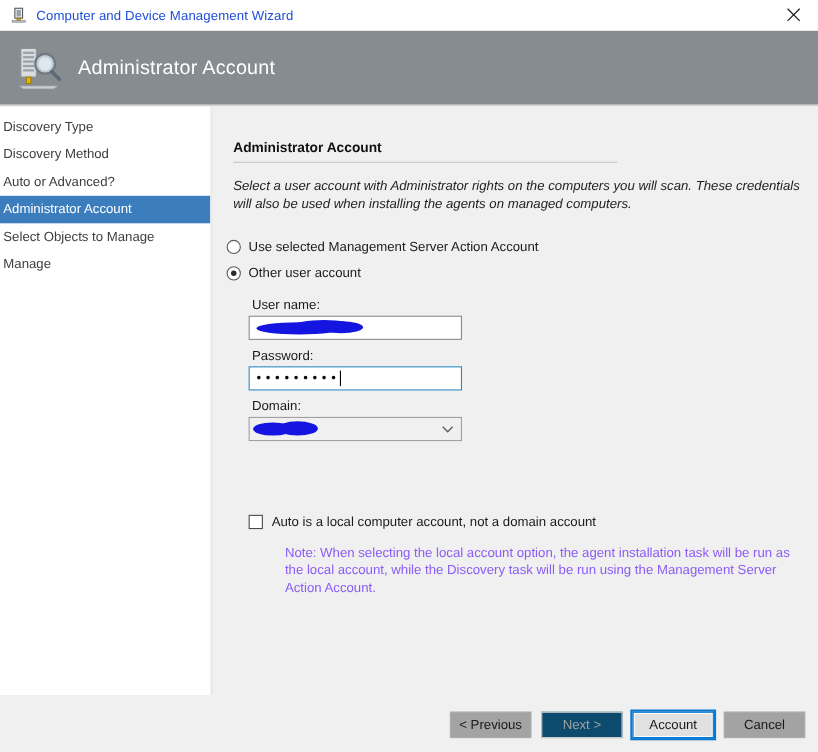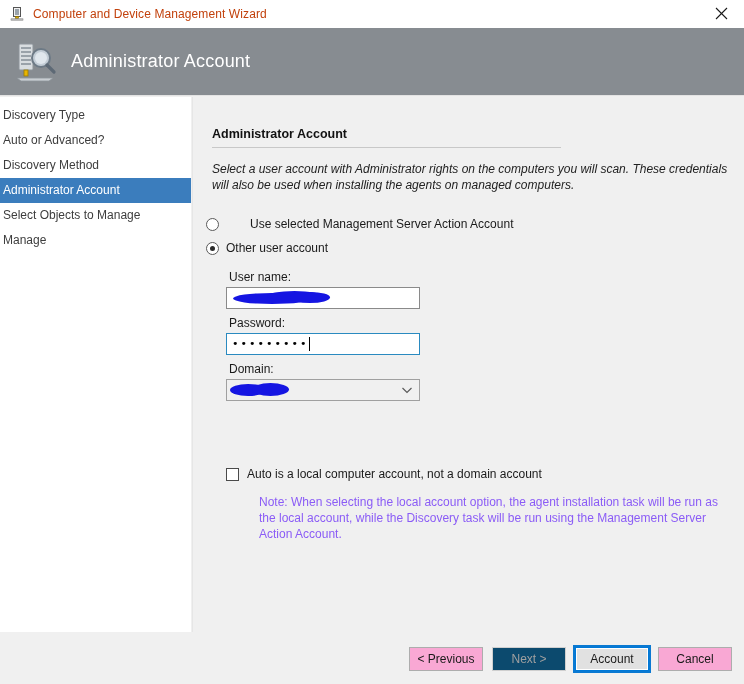--- a/index.html
+++ b/index.html
@@ -25,21 +25,21 @@
     border-bottom: 1px solid #ffffff;
   }
   .titlebar-icon {
     width: 16px; height: 16px;
     margin-left: 9px; margin-right: 8px;
     position: relative;
     flex: 0 0 auto;
   }
   .titlebar-title {
     font-size: 12px;
-    color: #c2410c;
+    color: #1d4ed8;
     letter-spacing: .1px;
     white-space: nowrap;
   }
   .titlebar-spacer { flex: 1 1 auto; }
   .close-btn {
     width: 46px; height: 27px;
     display: flex; align-items: center; justify-content: center;
     flex: 0 0 auto;
   }
   .close-btn svg { display: block; }
@@ -109,21 +109,21 @@
     color: #222222;
     line-height: 16px;
     font-style: italic;
   }
 
   
   .radio-row {
     position: absolute; left: 13px;
     display: flex; align-items: center;
   }
-  .radio-row.r1 { top: 120px; gap: 24px; }
+  .radio-row.r1 { top: 120px; }
   .radio-row.r2 { top: 144px; }
   .radio {
     width: 13px; height: 13px; border-radius: 50%;
     border: 1px solid #5a5a5a;
     background: #ffffff;
     margin-right: 7px;
     position: relative;
     flex: 0 0 auto;
   }
   .radio.checked::after {
@@ -223,21 +223,21 @@
     background: #f0f0f0;
   }
   .btnrow {
     position: absolute; right: 12px; top: 15px;
     display: flex; gap: 9px;
   }
   .btn {
     width: 74px; height: 24px;
     font-size: 12px;
     color: #1a1a1a;
-    background: #f9a8d4;
+    background: #a3a3a3;
     border: 1px solid #adadad;
     display: flex; align-items: center; justify-content: center;
     white-space: nowrap;
   }
   .btn.disabled { color: #a0a0a0; border-color: #cfcfcf; background: #0c4a6e; }
   .btn.focus {
     border: 1px solid #0078d7;
     box-shadow: 0 0 0 1px #ffffff inset, 0 0 0 2px #0a79d2;
     background: #e1e1e1;
   }
@@ -282,22 +282,22 @@
         <circle cx="30" cy="20" r="9" fill="#c3cdd6" stroke="#6d7a86" stroke-width="2"></circle>
         <circle cx="30" cy="20" r="6" fill="#e9eff4" opacity="0.75"></circle>
         <line x1="36" y1="27" x2="43" y2="34" stroke="#5d6975" stroke-width="3.2" stroke-linecap="round"></line>
       </svg>
     </div>
     <div class="banner-title">Administrator Account</div>
   </div>
 
   <div class="sidebar">
     <div class="nav-item">Discovery Type</div>
+    <div class="nav-item">Discovery Method</div>
     <div class="nav-item">Auto or Advanced?</div>
-    <div class="nav-item">Discovery Method</div>
     <div class="nav-item selected">Administrator Account</div>
     <div class="nav-item">Select Objects to Manage</div>
     <div class="nav-item">Manage</div>
   </div>
 
   <div class="content">
 
     <div class="section-title">Administrator Account</div>
     <div class="section-rule"></div>
     <div class="desc">Select a user account with Administrator rights on the computers you will scan. These credentials will also be used when installing the agents on managed computers.</div>

